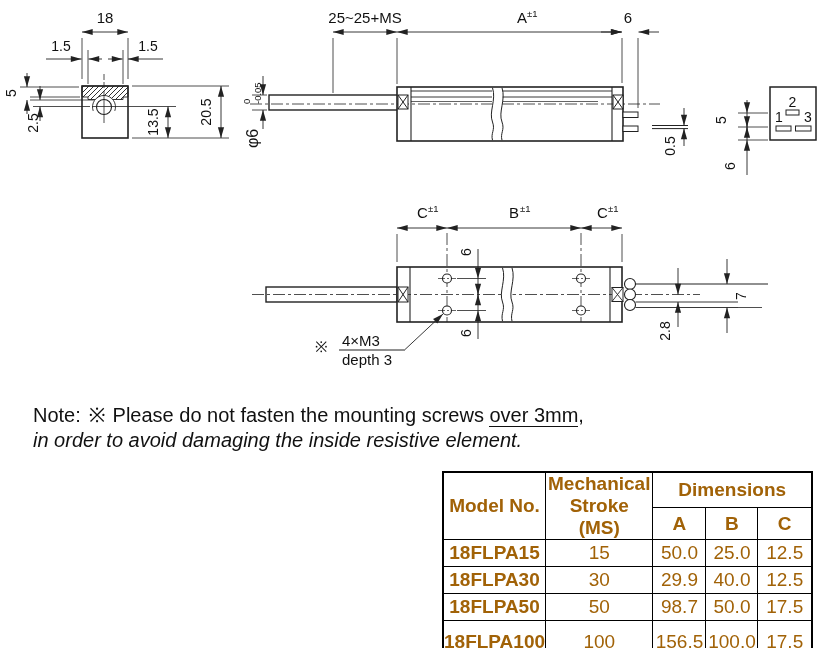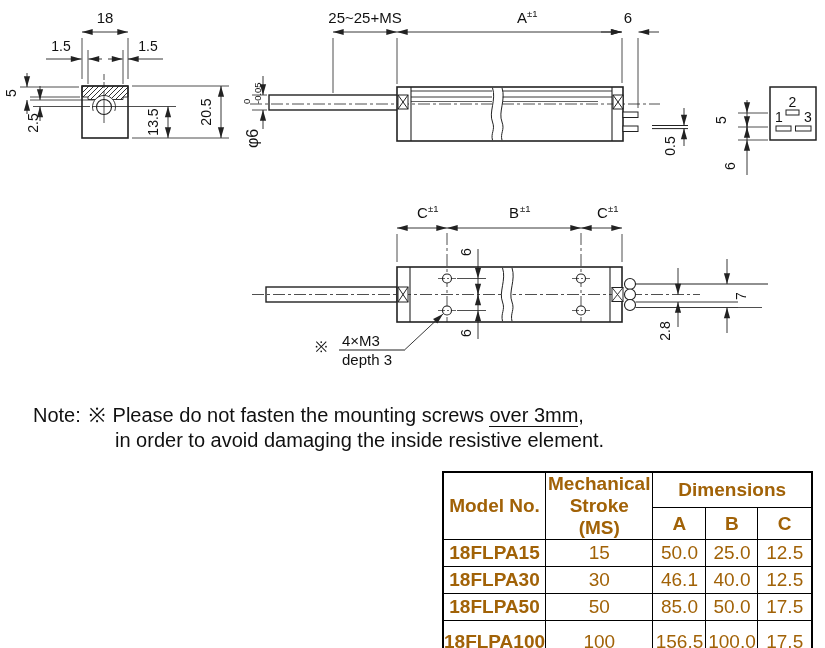--- a/index.html
+++ b/index.html
@@ -5,21 +5,21 @@
   html,body{margin:0;padding:0;background:#fff;}
   .canvas{position:relative;width:825px;height:648px;background:#fff;
           font-family:"Liberation Sans",sans-serif;color:#111;overflow:hidden;}
   svg{position:absolute;left:0;top:0;}
   svg text{fill:#111;font-family:"Liberation Sans",sans-serif;}
   .t15{font-size:15px;} .t14{font-size:14px;} .t16{font-size:16px;}
   .t9{font-size:9.5px;}
   .note{position:absolute;left:33px;top:403px;font-size:20px;line-height:25px;color:#111;}
   .note .ref{margin:0 7px 0 8px;}
   .note .ul{border-bottom:1.6px solid #111;}
-  .note .line2{margin-left:82px;}
+  .note .line2{font-style:italic;}
   table.spec{position:absolute;left:442px;top:471px;border-collapse:collapse;
              table-layout:fixed;font-size:19px;color:#a16207;}
   table.spec,table.spec th,table.spec td{border:1.4px solid #000;}
   table.spec{border:2.2px solid #000;}
   table.spec th{font-weight:bold;padding:0 2px;}
   table.spec td{text-align:center;padding:0;}
   td.model{font-weight:bold;}
 </style>
 </head>
 <body>
@@ -295,28 +295,28 @@
   <tr style="height:27px">
     <td class="model">18FLPA15</td>
     <td>15</td>
     <td>50.0</td>
     <td>25.0</td>
     <td>12.5</td>
   </tr>
   <tr style="height:27px">
     <td class="model">18FLPA30</td>
     <td>30</td>
-    <td>46.1</td>
+    <td>29.9</td>
     <td>40.0</td>
     <td>12.5</td>
   </tr>
   <tr style="height:27px">
     <td class="model">18FLPA50</td>
     <td>50</td>
-    <td>85.0</td>
+    <td>98.7</td>
     <td>50.0</td>
     <td>17.5</td>
   </tr>
   <tr style="height:43px">
     <td class="model">18FLPA100</td>
     <td>100</td>
     <td>156.5</td>
     <td>100.0</td>
     <td>17.5</td>
   </tr>

